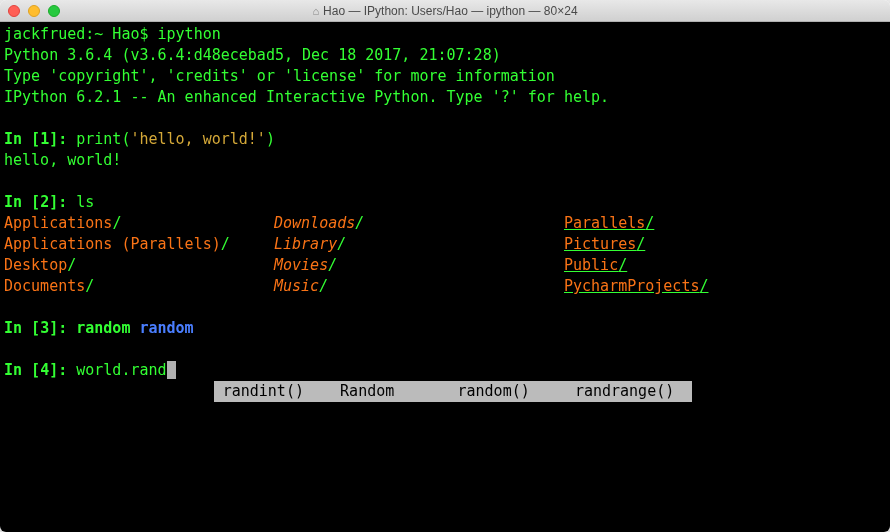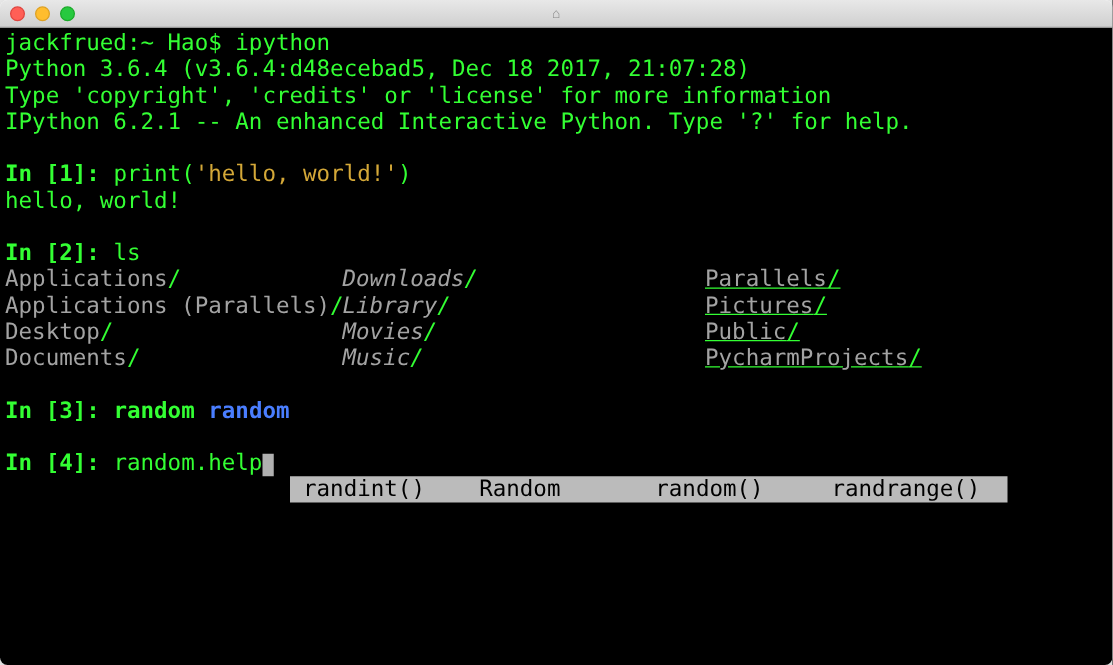--- a/index.html
+++ b/index.html
@@ -57,21 +57,21 @@
     .home-icon {
       display: inline-block;
       font-size: 11px;
       color: #888;
     }
     .terminal {
       background: #000000;
       height: calc(532px - 22px);
       padding: 2px 0 2px 4px;
       font-family: "Menlo", "Monaco", "Consolas", monospace;
-      font-size: 18px;
+      font-size: 15px;
       line-height: 21px;
       color: #33ff33;
       overflow: hidden;
       white-space: pre;
     }
     .green { color: #33ff33; }
     .green-bold { color: #33ff33; font-weight: bold; }
     .yellow { color: #d4a838; }
     .blue-bold { color: #4a7eff; font-weight: bold; }
     .prompt-in { color: #33ff33; font-weight: bold; }
@@ -82,53 +82,55 @@
       height: 18px;
       background: #b0b0b0;
       vertical-align: text-bottom;
     }
     .completion-bar {
       background: #bbbbbb;
       color: #000000;
       display: inline-block;
       font-family: inherit;
       white-space: pre;
+      margin-left: 20px;
     }
     .ls-row {
       display: block;
     }
     .ls-col1 { display: inline-block; width: 270px; }
     .ls-col2 { display: inline-block; width: 290px; font-style: italic; }
     .ls-col3 { display: inline-block; text-decoration: underline; }
-    .dir { color: #a3a3a3; }
+    .dir { color: #f97316; }
     .slash { color: #33ff33; }
   </style>
 </head>
 <body>
 
 <div class="window">
   <div class="titlebar">
     <div class="traffic-lights">
       <div class="traffic-light tl-close"></div>
       <div class="traffic-light tl-min"></div>
       <div class="traffic-light tl-max"></div>
     </div>
     <div class="title-text">
       <span class="home-icon">⌂</span>
+      <span>Hao — IPython: Users/Hao — ipython — 80×24</span>
     </div>
   </div>
 
   <div class="terminal"><span class="green">jackfrued:~ Hao$</span> <span class="green">ipython</span>
 <span class="green">Python 3.6.4 (v3.6.4:d48ecebad5, Dec 18 2017, 21:07:28)</span>
 <span class="green">Type 'copyright', 'credits' or 'license' for more information</span>
 <span class="green">IPython 6.2.1 -- An enhanced Interactive Python. Type '?' for help.</span>
 
 <span class="prompt-in"><span>In [</span><span class="prompt-num">1</span><span>]: </span></span><span class="green">print</span><span class="green">(</span><span class="yellow">'hello, world!'</span><span class="green">)</span>
 <span class="green">hello, world!</span>
 
 <span class="prompt-in"><span>In [</span><span class="prompt-num">2</span><span>]: </span></span><span class="green">ls</span>
 <span class="ls-row"><span class="ls-col1"><span class="dir">Applications</span><span class="slash">/</span></span><span class="ls-col2"><span class="dir">Downloads</span><span class="slash">/</span></span><span class="ls-col3"><span class="dir">Parallels</span><span class="slash">/</span></span></span><span class="ls-row"><span class="ls-col1"><span class="dir">Applications (Parallels)</span><span class="slash">/</span></span><span class="ls-col2"><span class="dir">Library</span><span class="slash">/</span></span><span class="ls-col3"><span class="dir">Pictures</span><span class="slash">/</span></span></span><span class="ls-row"><span class="ls-col1"><span class="dir">Desktop</span><span class="slash">/</span></span><span class="ls-col2"><span class="dir">Movies</span><span class="slash">/</span></span><span class="ls-col3"><span class="dir">Public</span><span class="slash">/</span></span></span><span class="ls-row"><span class="ls-col1"><span class="dir">Documents</span><span class="slash">/</span></span><span class="ls-col2"><span class="dir">Music</span><span class="slash">/</span></span><span class="ls-col3"><span class="dir">PycharmProjects</span><span class="slash">/</span></span></span>
 <span class="prompt-in"><span>In [</span><span class="prompt-num">3</span><span>]: </span></span><span class="green-bold">random</span> <span class="blue-bold">random</span>
 
-<span class="prompt-in"><span>In [</span><span class="prompt-num">4</span><span>]: </span></span><span class="green">random.help</span><span class="cursor"></span>
+<span class="prompt-in"><span>In [</span><span class="prompt-num">4</span><span>]: </span></span><span class="green">world.rand</span><span class="cursor"></span>
                      <span class="completion-bar"> <span>randint()</span>    <span>Random</span>       <span>random()</span>     <span>randrange()</span>  </span>
 </div>
 </div>
 
 </body></html>

